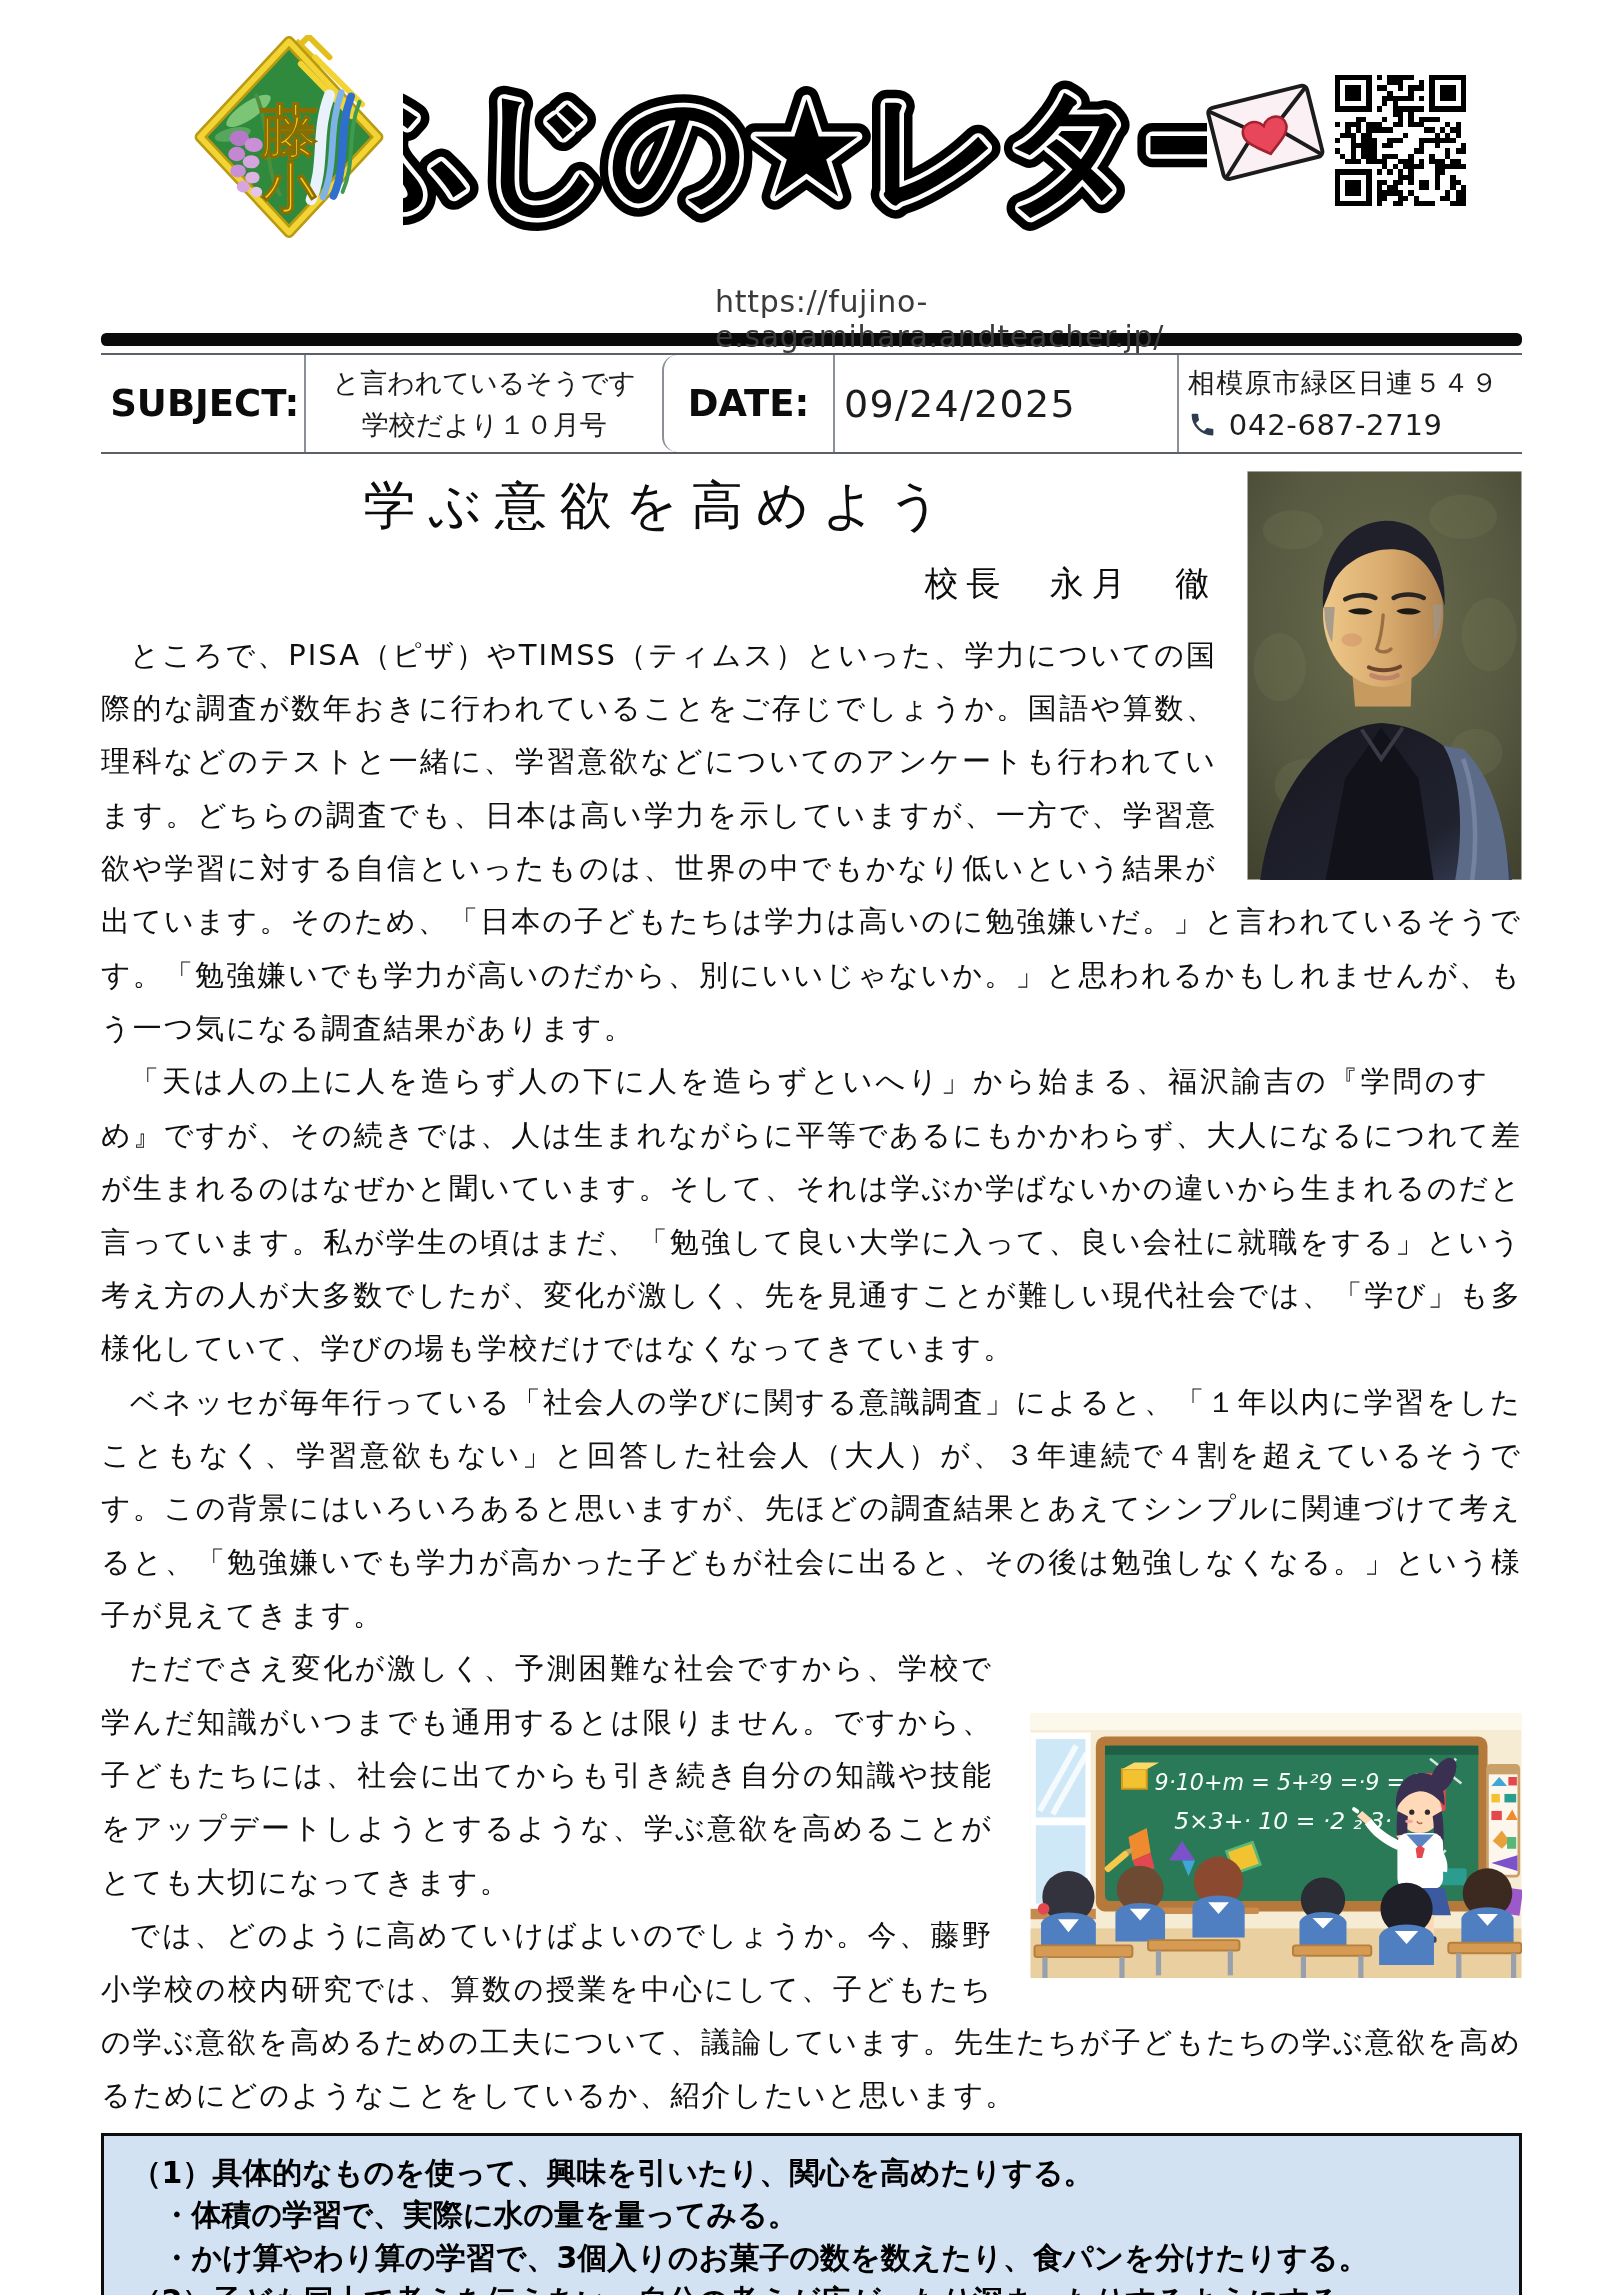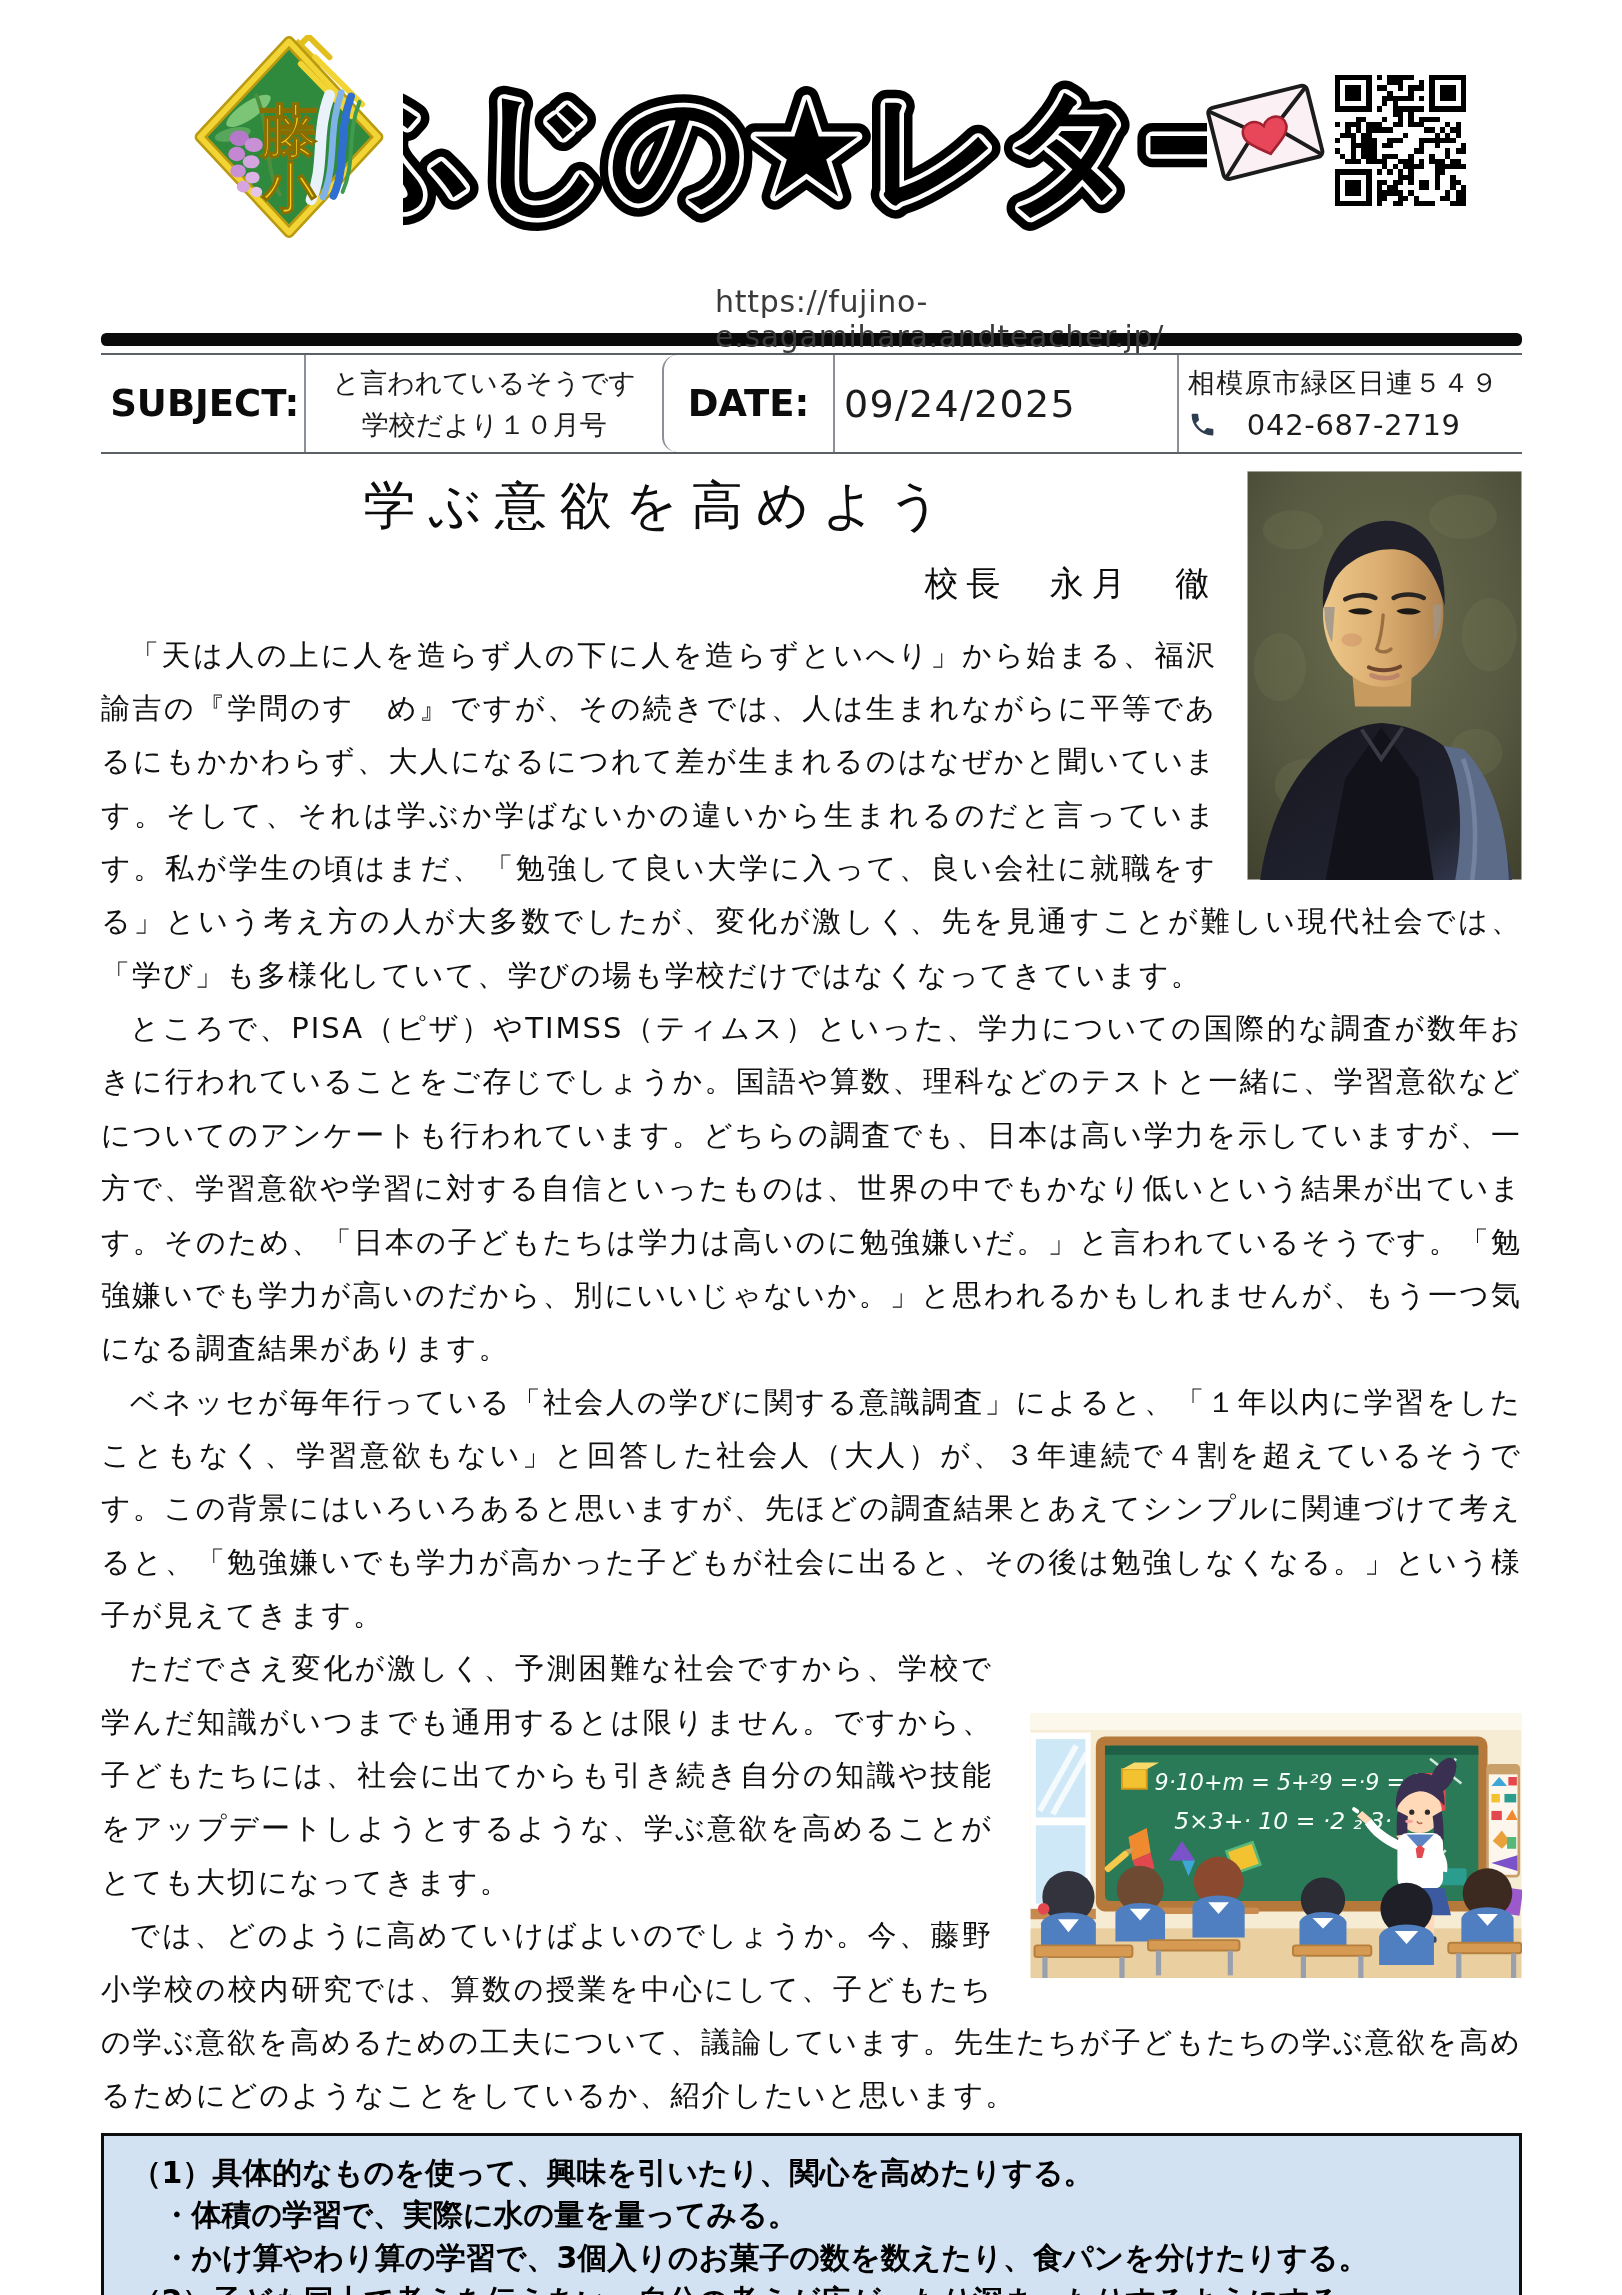--- a/index.html
+++ b/index.html
@@ -36,21 +36,21 @@
   .meta .cell:first-child{border-left:none;}
   .c-subject-label{width:14.3%;}
   .c-subject-value{width:25.2%;text-align:center;}
   .c-date-label{width:12.0%;align-items:center;border-radius:15px;}
   .c-date-value{width:24.2%;text-align:left;}
   .c-address{width:24.3%;}
   .meta .label{font-size:37px;font-weight:700;color:#0c0c0c;letter-spacing:0;}
   .meta .two-line{font-size:27px;line-height:1.55;color:#1c1c1c;}
   .meta .date-value{font-size:38px;color:#1c1c1c;letter-spacing:1.3px;}
   .addr-line{font-size:27px;color:#1c1c1c;letter-spacing:1.3px;}
-  .phone-row{display:flex;align-items:center;gap:30px;margin-top:6.5px;}
+  .phone-row{display:flex;align-items:center;gap:12px;margin-top:6.5px;}
   .phone-row svg{width:29px;height:29px;flex:0 0 auto;}
   .phone-number{font-size:29px;color:#1c1c1c;letter-spacing:0.7px;}
 
   
   .article{margin-top:5.2px;}
   .portrait{float:right;width:275px;height:409px;margin:0 0 11.8px 30px;}
   .article-title{
     text-align:center;font-size:52px;font-weight:500;letter-spacing:13px;
     margin:17px 0 3.9px 0;color:#0d0d0d;
   }
@@ -440,22 +440,22 @@
       </g>
       <path d="M208,220 C206,248 202,262 198,272 C203,278 214,278 220,272" fill="none" stroke="#9a6f42" stroke-width="5" stroke-linecap="round"></path>
       <path d="M186,300 C198,306 222,306 234,299" fill="none" stroke="#6e4630" stroke-width="6" stroke-linecap="round"></path>
       <path d="M190,312 C202,318 220,318 230,312" fill="none" stroke="#b5766a" stroke-width="7" stroke-linecap="round" opacity="0.7"></path>
       <ellipse cx="160" cy="258" rx="16" ry="10" fill="#c98a63" opacity="0.45"></ellipse>
     </svg>
 
     <h1 class="article-title">学ぶ意欲を高めよう</h1>
     <div class="byline">校長　永月　徹</div>
 
+    <p class="body-p">ところで、PISA（ピザ）やTIMSS（ティムス）といった、学力についての国際的な調査が数年おきに行われていることをご存じでしょうか。国語や算数、理科などのテストと一緒に、学習意欲などについてのアンケートも行われています。どちらの調査でも、日本は高い学力を示していますが、一方で、学習意欲や学習に対する自信といったものは、世界の中でもかなり低いという結果が出ています。そのため、「日本の子どもたちは学力は高いのに勉強嫌いだ。」と言われているそうです。「勉強嫌いでも学力が高いのだから、別にいいじゃないか。」と思われるかもしれませんが、もう一つ気になる調査結果があります。</p>
     <p class="body-p">「天は人の上に人を造らず人の下に人を造らずといへり」から始まる、福沢諭吉の『学問のすゝめ』ですが、その続きでは、人は生まれながらに平等であるにもかかわらず、大人になるにつれて差が生まれるのはなぜかと聞いています。そして、それは学ぶか学ばないかの違いから生まれるのだと言っています。私が学生の頃はまだ、「勉強して良い大学に入って、良い会社に就職をする」という考え方の人が大多数でしたが、変化が激しく、先を見通すことが難しい現代社会では、「学び」も多様化していて、学びの場も学校だけではなくなってきています。</p>
-    <p class="body-p">ところで、PISA（ピザ）やTIMSS（ティムス）といった、学力についての国際的な調査が数年おきに行われていることをご存じでしょうか。国語や算数、理科などのテストと一緒に、学習意欲などについてのアンケートも行われています。どちらの調査でも、日本は高い学力を示していますが、一方で、学習意欲や学習に対する自信といったものは、世界の中でもかなり低いという結果が出ています。そのため、「日本の子どもたちは学力は高いのに勉強嫌いだ。」と言われているそうです。「勉強嫌いでも学力が高いのだから、別にいいじゃないか。」と思われるかもしれませんが、もう一つ気になる調査結果があります。</p>
     <p class="body-p">ベネッセが毎年行っている「社会人の学びに関する意識調査」によると、「１年以内に学習をしたこともなく、学習意欲もない」と回答した社会人（大人）が、３年連続で４割を超えているそうです。この背景にはいろいろあると思いますが、先ほどの調査結果とあえてシンプルに関連づけて考えると、「勉強嫌いでも学力が高かった子どもが社会に出ると、その後は勉強しなくなる。」という様子が見えてきます。</p>
 
     <svg class="classroom" viewBox="0 0 752 406" xmlns="http://www.w3.org/2000/svg">
       <rect width="752" height="406" fill="#f6ecd4"></rect>
       <rect y="330" width="752" height="76" fill="#ead0a1"></rect>
       <rect width="752" height="26" fill="#fdf8ec"></rect>
 
       <g>
         <rect x="0" y="30" width="92" height="280" fill="#ffffff"></rect>
         <rect x="8" y="40" width="76" height="120" fill="#cfe8f7"></rect>

